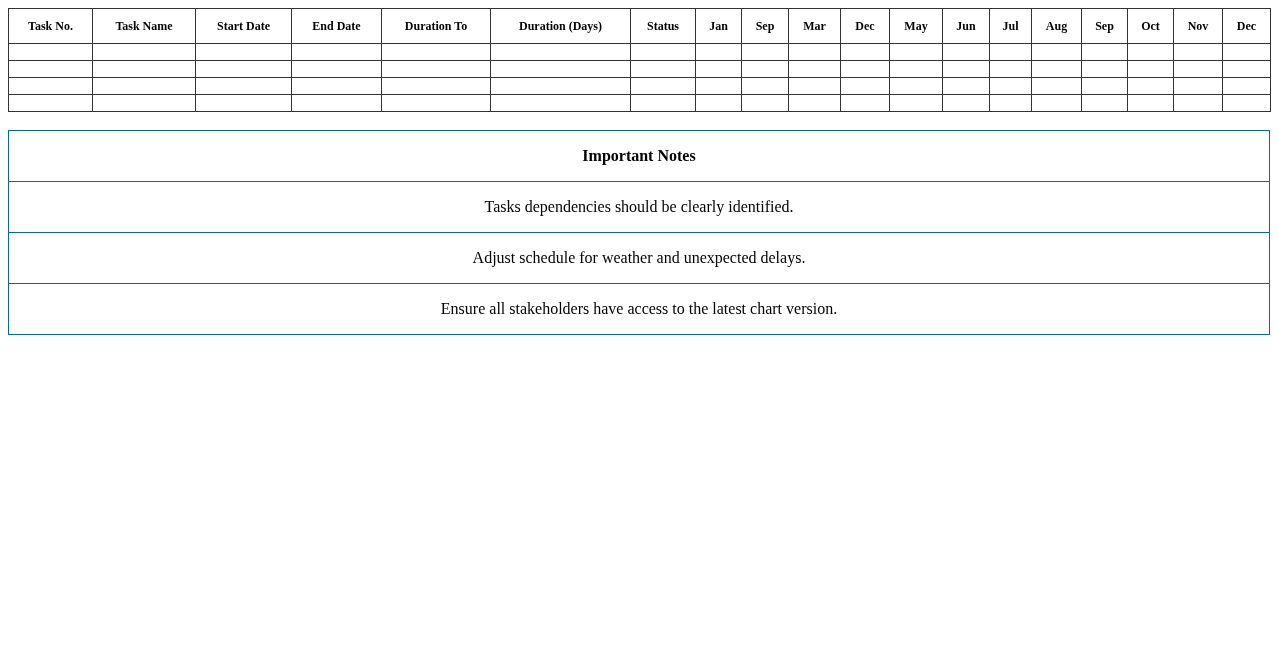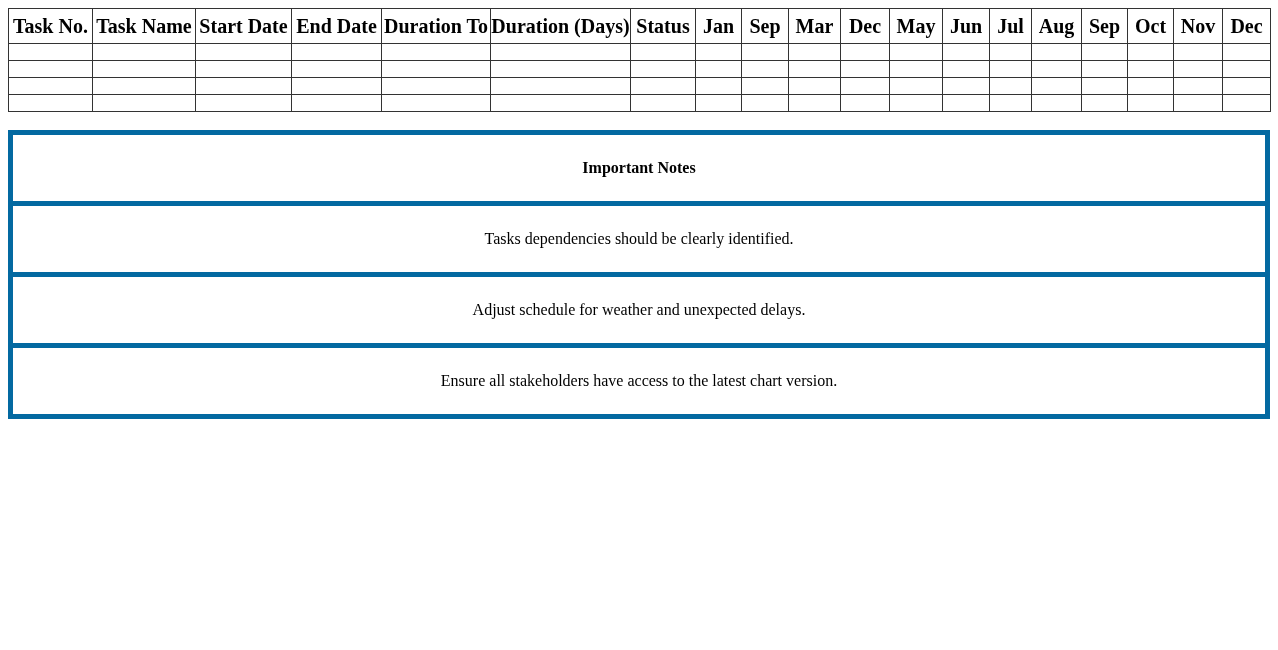--- a/index.html
+++ b/index.html
@@ -15,21 +15,21 @@
       color: #000000;
       overflow: hidden;
     }
     .gantt-table {
       position: absolute;
       left: 8px;
       top: 8px;
       width: 1262px;
       border-collapse: collapse;
       table-layout: fixed;
-      font-size: 20px;
+      font-size: 12px;
     }
     .gantt-table th, .gantt-table td {
       border: 1px solid #333333;
       padding: 0;
       text-align: center;
     }
     .gantt-table th {
       font-weight: bold;
       height: 34px;
     }
@@ -39,24 +39,24 @@
     .notes-table {
       position: absolute;
       left: 8px;
       top: 130px;
       width: 1262px;
       border-collapse: collapse;
       table-layout: fixed;
       font-size: 16px;
     }
     .notes-table th, .notes-table td {
-      border: 5px solid #0369a1;
+      border: 1px solid #0369a1;
       text-align: center;
       height: 34px;
-      padding: 16px;
+      padding: 8px;
       margin-left: 28px;
     }
     .notes-table th {
       font-weight: bold;
     }
   </style>
 </head>
 <body>
 
 <table class="gantt-table">

